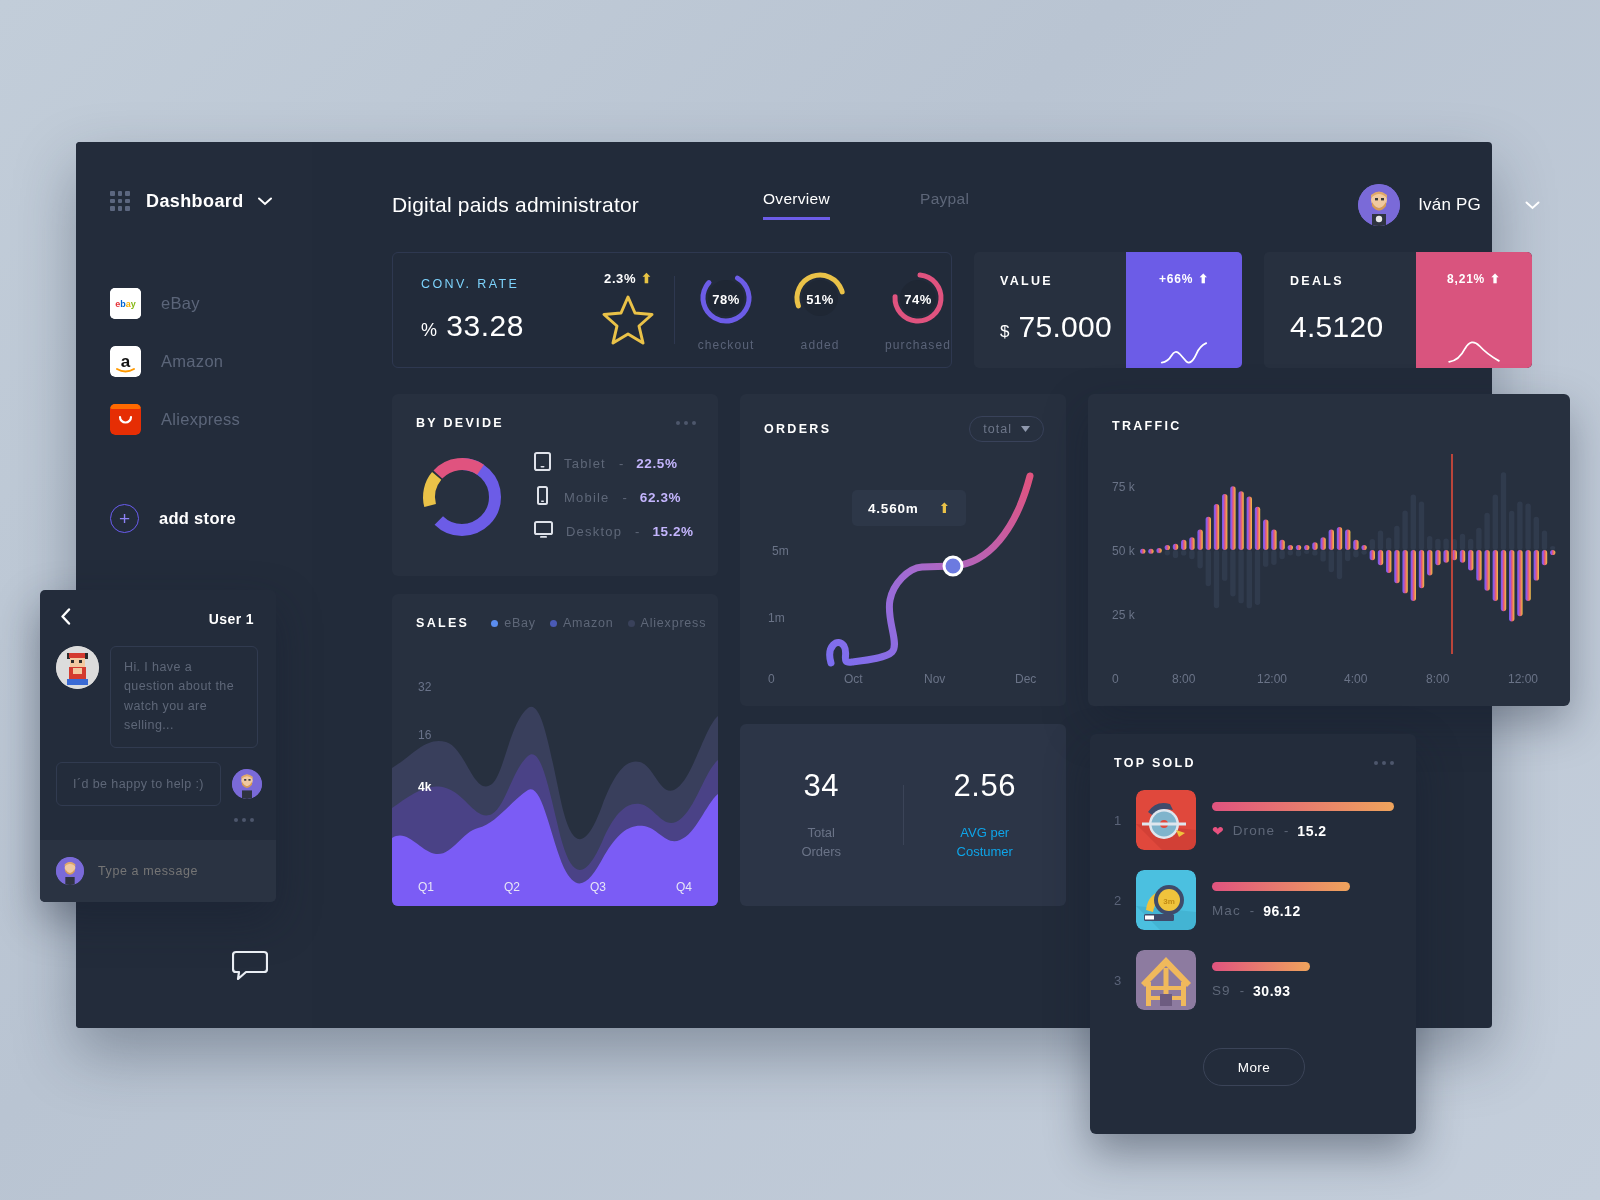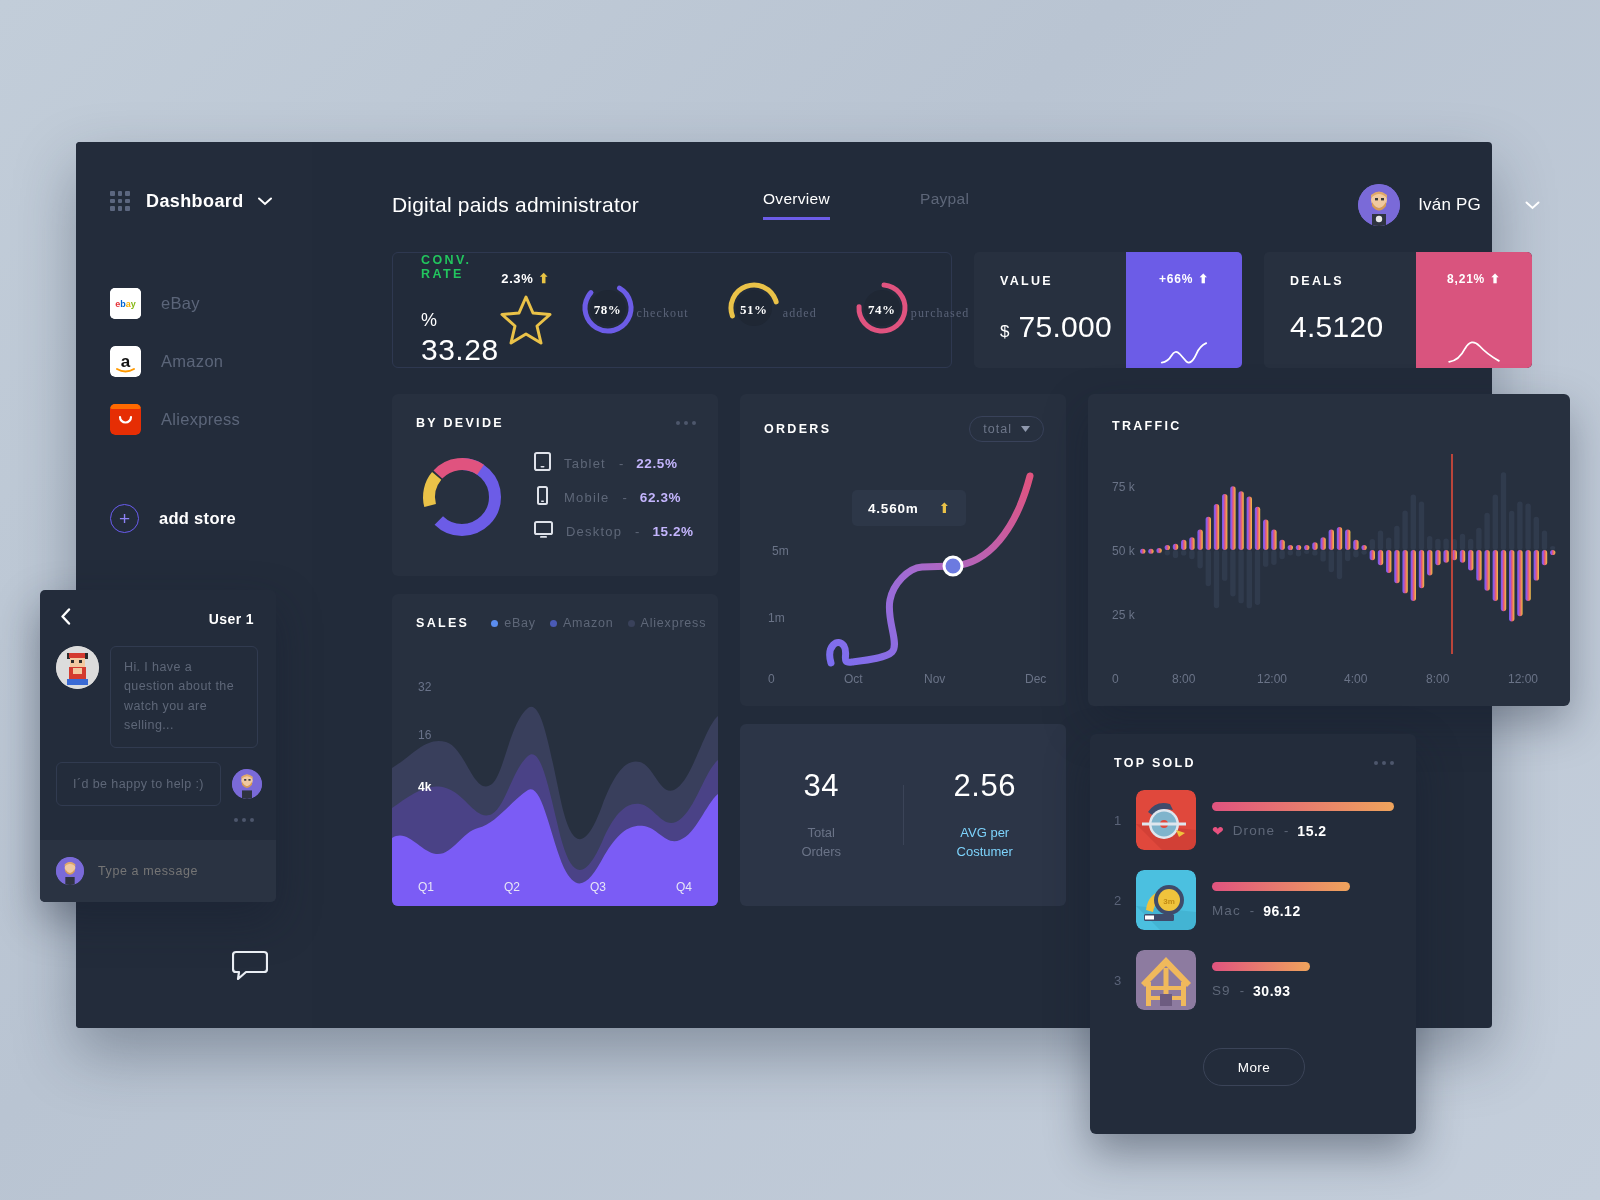--- a/index.html
+++ b/index.html
@@ -50,31 +50,31 @@
   .user-name{ color:#fff; font-size:17px; letter-spacing:.2px; }
   .user-chev{ color:#fff; margin-left:26px; }
 
   
   .cards-row{ display:flex; padding:0 0 0 80px; margin-top:24px; gap:0; align-items:flex-start;}
   .conv-card{
     width:560px; height:116px; border:1px solid #2e3850; border-radius:6px;
     display:flex; align-items:center; padding:0 0 0 28px; position:relative;
   }
   .conv-left{ width:190px; }
-  .conv-label{ color:#22c55e; font-size:12.5px; letter-spacing:2.4px; font-weight:bold;}
+  .conv-label{ color:#7dd3fc; font-size:12.5px; letter-spacing:2.4px; font-weight:normal;}
   .conv-value{ color:#fff; font-size:30px; margin-top:18px; letter-spacing:.5px;}
   .conv-value .cur{ font-size:18px; color:#fff; }
   .conv-mid{ width:96px; display:flex; flex-direction:column; align-items:center; }
   .delta{ color:#fff; font-size:13px; font-weight:bold; letter-spacing:.6px;
           display:flex; align-items:center; gap:5px;}
   .arrow-up{ color:#e8c444; font-size:13px; }
   .star{ margin-top:8px; }
   .vdiv{ width:1px; height:68px; background:#2e3850; margin:0 22px 0 4px;}
   .rings{ display:flex; gap:36px; }
-  .ring{ display:flex; flex-direction:row; align-items:center;font-family:Liberation Serif, serif; }
+  .ring{ display:flex; flex-direction:column; align-items:center; }
   .ring-caption{ font-size:12px; color:#5a6378; margin-top:7px; letter-spacing:1.1px;}
   .ring-svg{ position:relative; }
   .ring-pct{ position:absolute; inset:0; display:flex; align-items:center; justify-content:center;
     color:#fff; font-size:13px; font-weight:bold; letter-spacing:.5px;}
 
   .kpi{ width:268px; height:116px; background:#27303f; border-radius:5px;
         display:flex; align-items:stretch; margin-left:22px; overflow:hidden; position:relative;}
   .kpi-text{ flex:1; padding:22px 0 0 26px; }
   .kpi-label{ color:#fff; font-size:12.5px; font-weight:bold; letter-spacing:2.3px;}
   .kpi-value{ color:#fff; font-size:30px; margin-top:22px; letter-spacing:.3px;}
@@ -484,35 +484,35 @@
                      C128 266 146 264 152 258 C160 250 146 226 150 206
                      C153 190 168 174 182 173 L213 172 C248 170 276 136 290 82" stroke="url(#og)" stroke-width="7" fill="none" stroke-linecap="round" stroke-linejoin="round"></path>
             <circle cx="213" cy="172" r="9" fill="#6c7ae0" stroke="#fff" stroke-width="3"></circle>
           </svg>
 
           <span class="o-y" style="left:32px; top:150px; color:#68melt; color:#6a melt; color:#6a7387;">5m</span>
           <span class="o-y" style="left:28px; top:217px; color:#6a7387;">1m</span>
           <span class="o-y" style="left:28px; top:278px; color:#6a7387;">0</span>
           <span class="o-y" style="left:104px; top:278px; color:#6a7387;">Oct</span>
           <span class="o-y" style="left:184px; top:278px; color:#6a7387;">Nov</span>
-          <span class="o-y" style="left:285px; top:278px; color:#6a7387;">Dec</span>
+          <span class="o-y" style="left:275px; top:278px; color:#6a7387;">Dec</span>
         </div>
 
         <div class="panel p-orders-stats" style="background:#2b3purple; background:#2c3547;">
           <div class="stat">
             <div class="stat-val">34</div>
             <div class="stat-lab" style="color:#6a7387;">
               <span>Total</span><br>
               <span>Orders</span>
             </div>
           </div>
           <div class="stat-div" style="background:#3b melt; background:#3a melt; background:#3b4458;"></div>
           <div class="stat">
             <div class="stat-val">2.56</div>
-            <div class="stat-lab" style="color:#7dd3fc;">
+            <div class="stat-lab" style="color:#0ea5e9;">
               <span>AVG per</span><br>
               <span>Costumer</span>
             </div>
           </div>
         </div>
       </div>
 
       <div class="panel p-traffic" style="width:482px; box-shadow:0 18px 44px rgba(20,28,45,.35);">
         <span class="panel-title">TRAFFIC</span>
         <svg width="482" height="258" viewBox="0 0 482 258" style="position:absolute;left:0;top:46px;">

